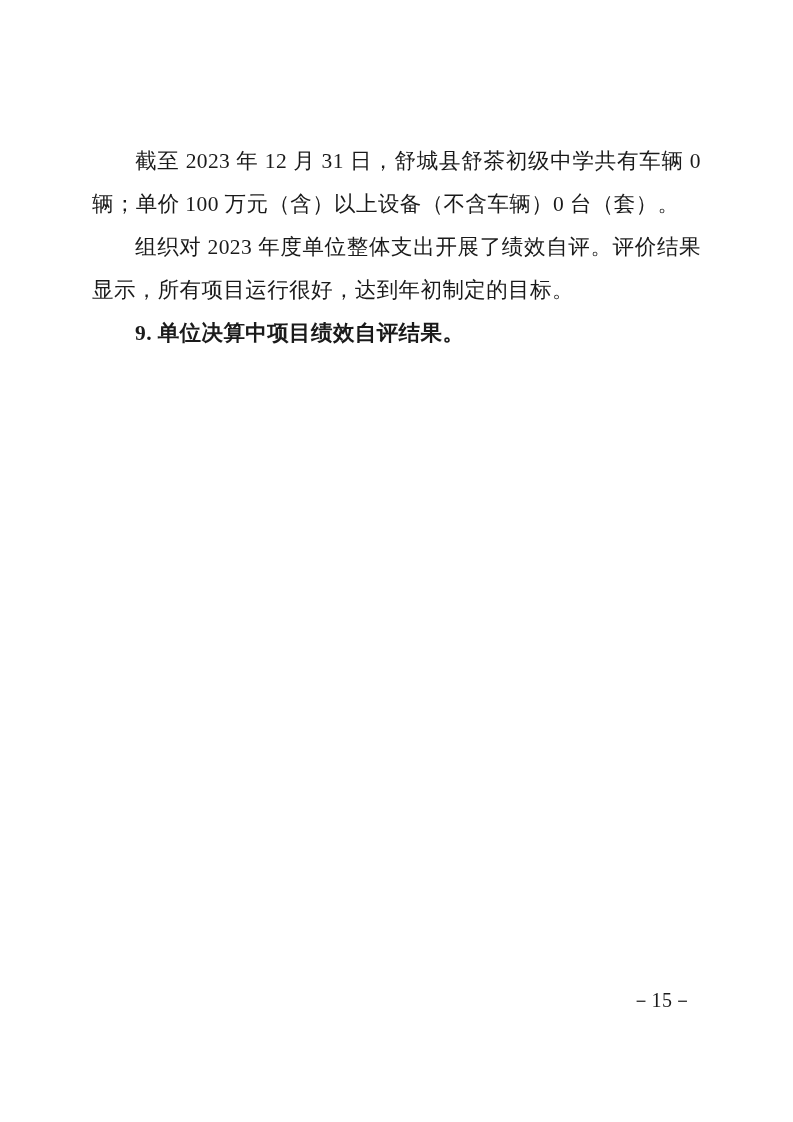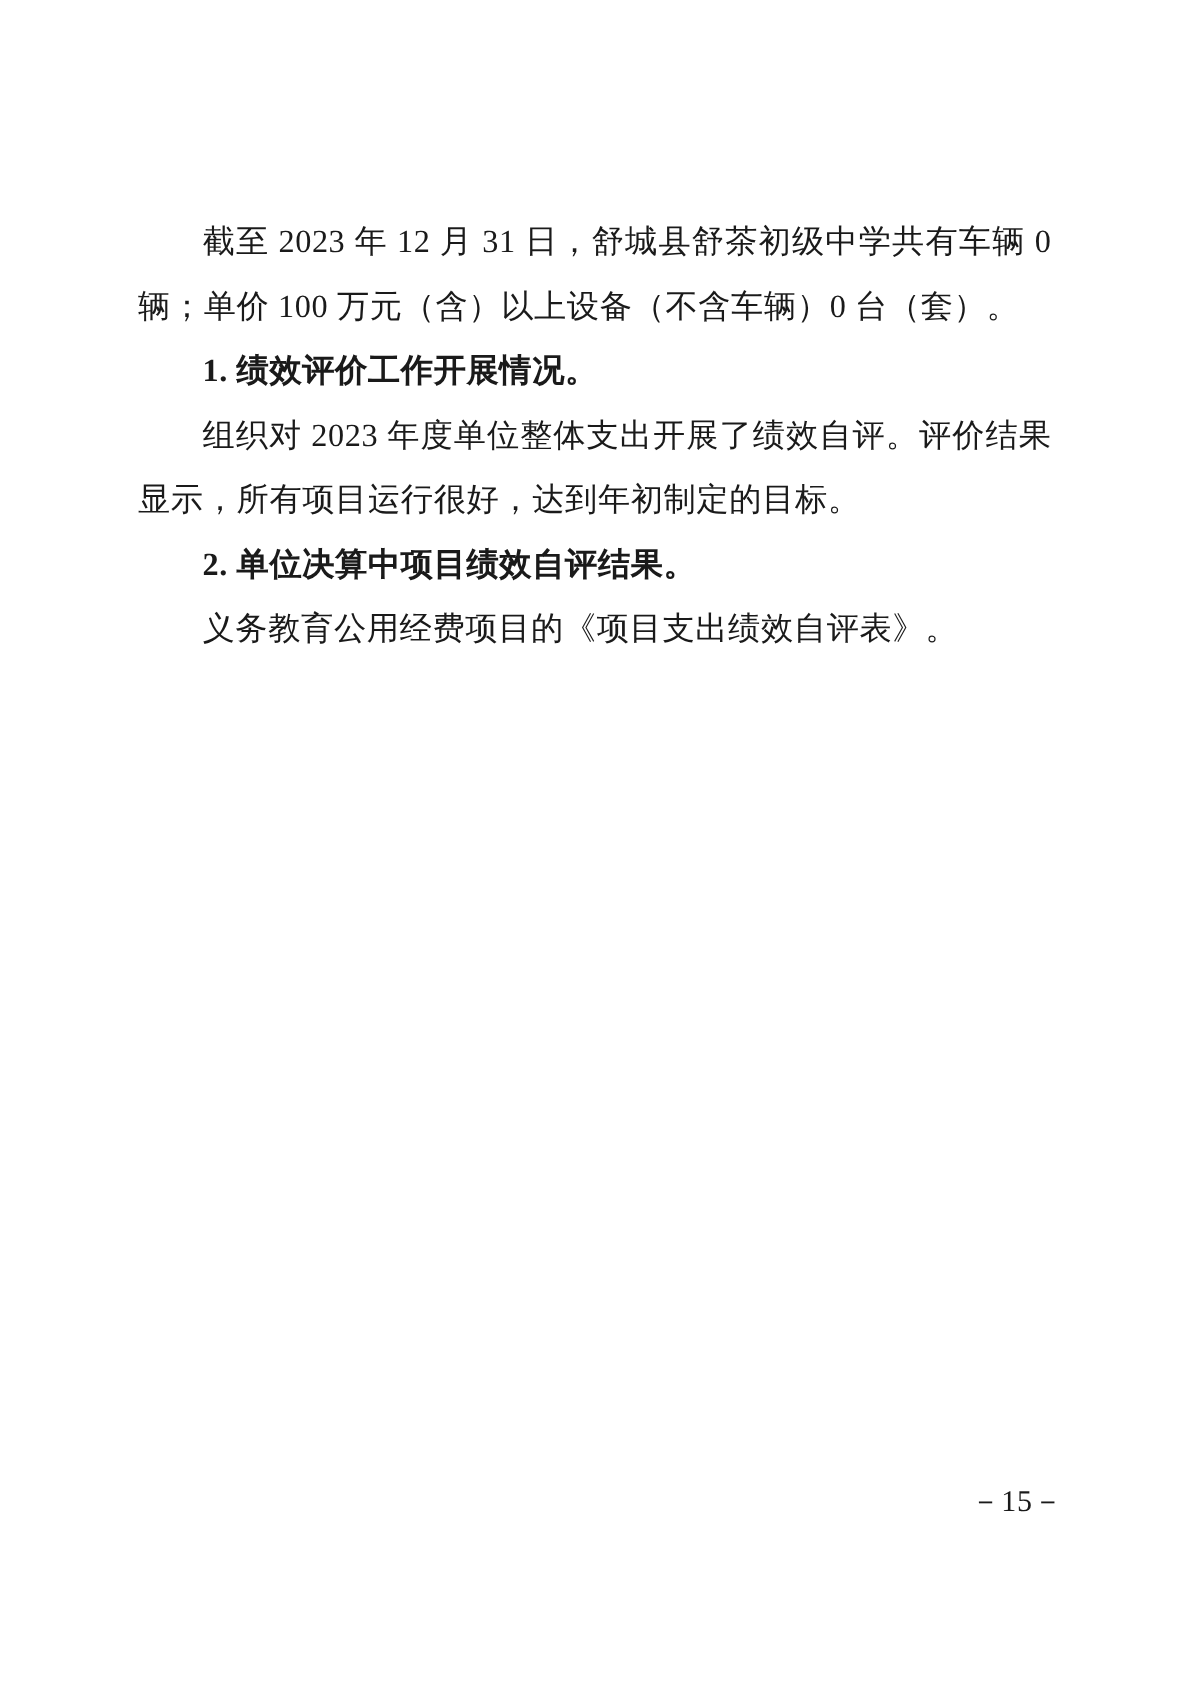--- a/index.html
+++ b/index.html
@@ -37,33 +37,31 @@
   }
   p.indent {
     text-indent: 2em;
   }
   p.heading {
     text-indent: 2em;
     font-weight: bold;
   }
   .page-number {
     position: absolute;
-    right: 84px;
+    right: 100px;
     bottom: 108px;
     font-size: 20px;
     color: #1a1a1a;
     font-family: "Liberation Serif", "DejaVu Serif", serif;
     letter-spacing: 0.5px;
   }
 </style>
 </head>
 <body>
 
 <div class="page">
   <div class="doc-body">
     <p class="indent">截至 2023 年 12 月 31 日，舒城县舒茶初级中学共有车辆 0 辆；单价 100 万元（含）以上设备（不含车辆）0 台（套）。</p>
-    <p class="heading">1. 绩效评价工作开展情况。</p>
     <p class="indent">组织对 2023 年度单位整体支出开展了绩效自评。评价结果显示，所有项目运行很好，达到年初制定的目标。</p>
-    <p class="heading">2. 单位决算中项目绩效自评结果。</p>
-    <p class="indent">义务教育公用经费项目的《项目支出绩效自评表》。</p>
+    <p class="heading">9. 单位决算中项目绩效自评结果。</p>
   </div>
   <div class="page-number">－15－</div>
 </div>
 
 </body></html>

